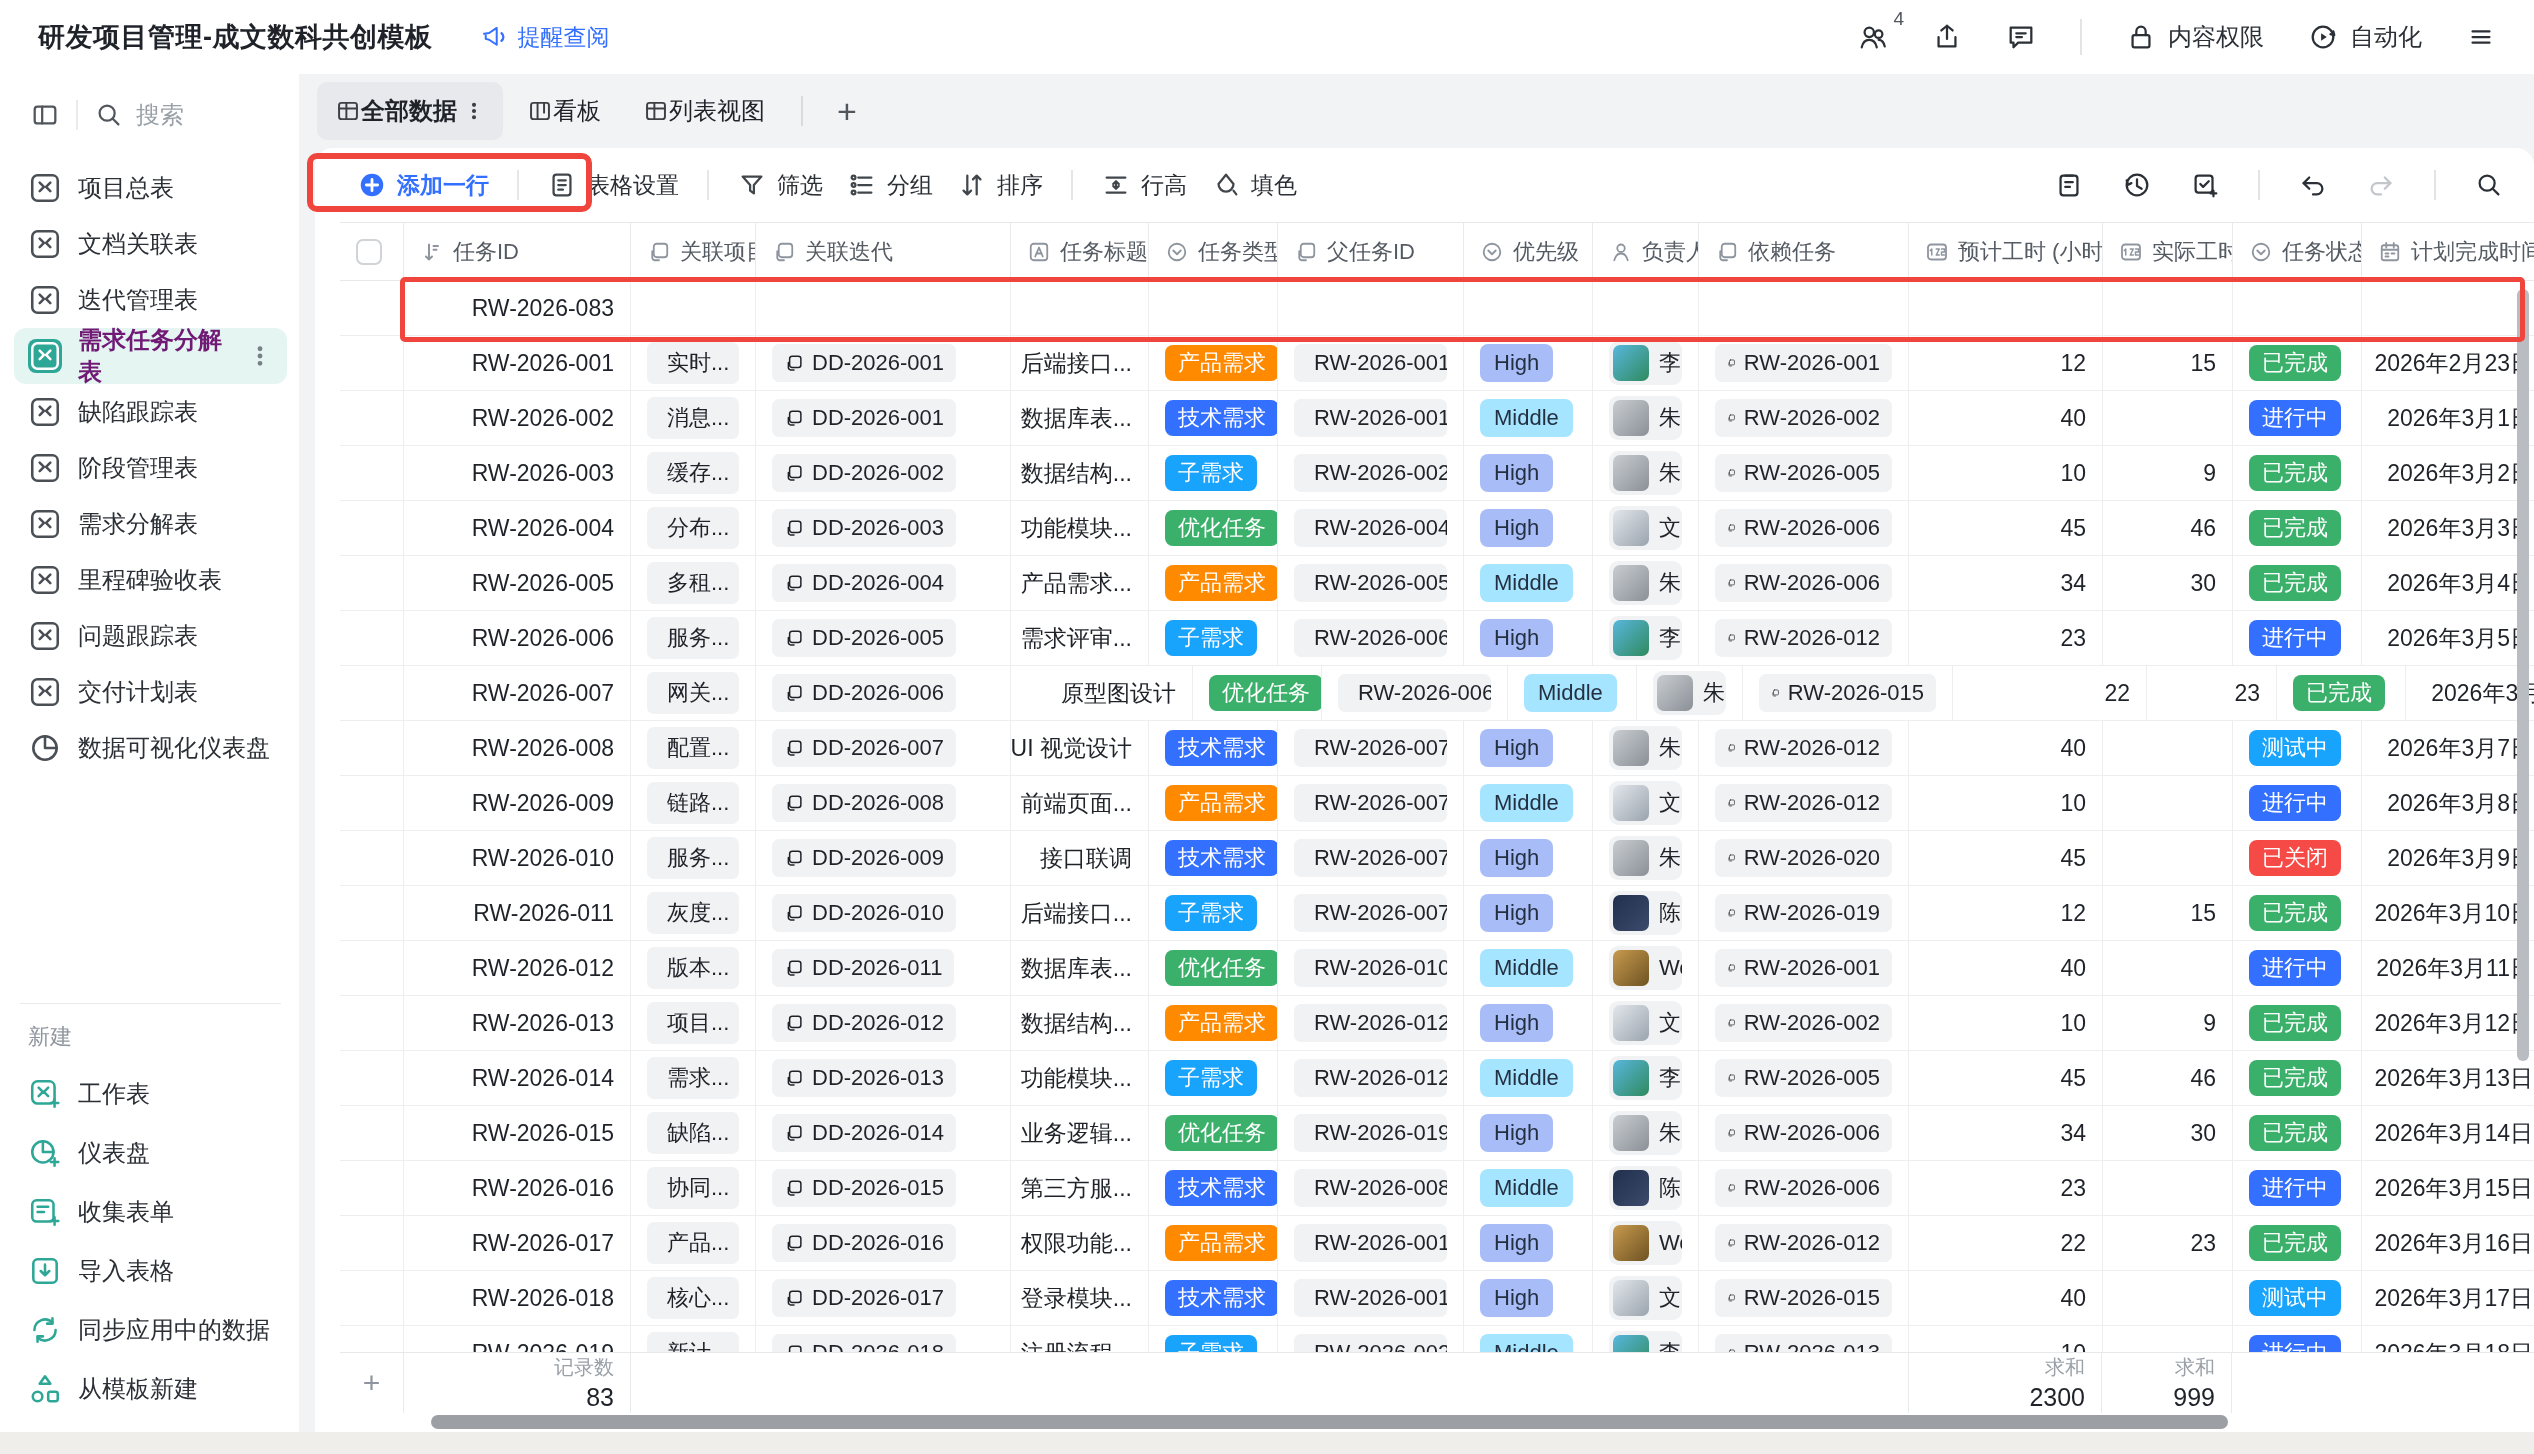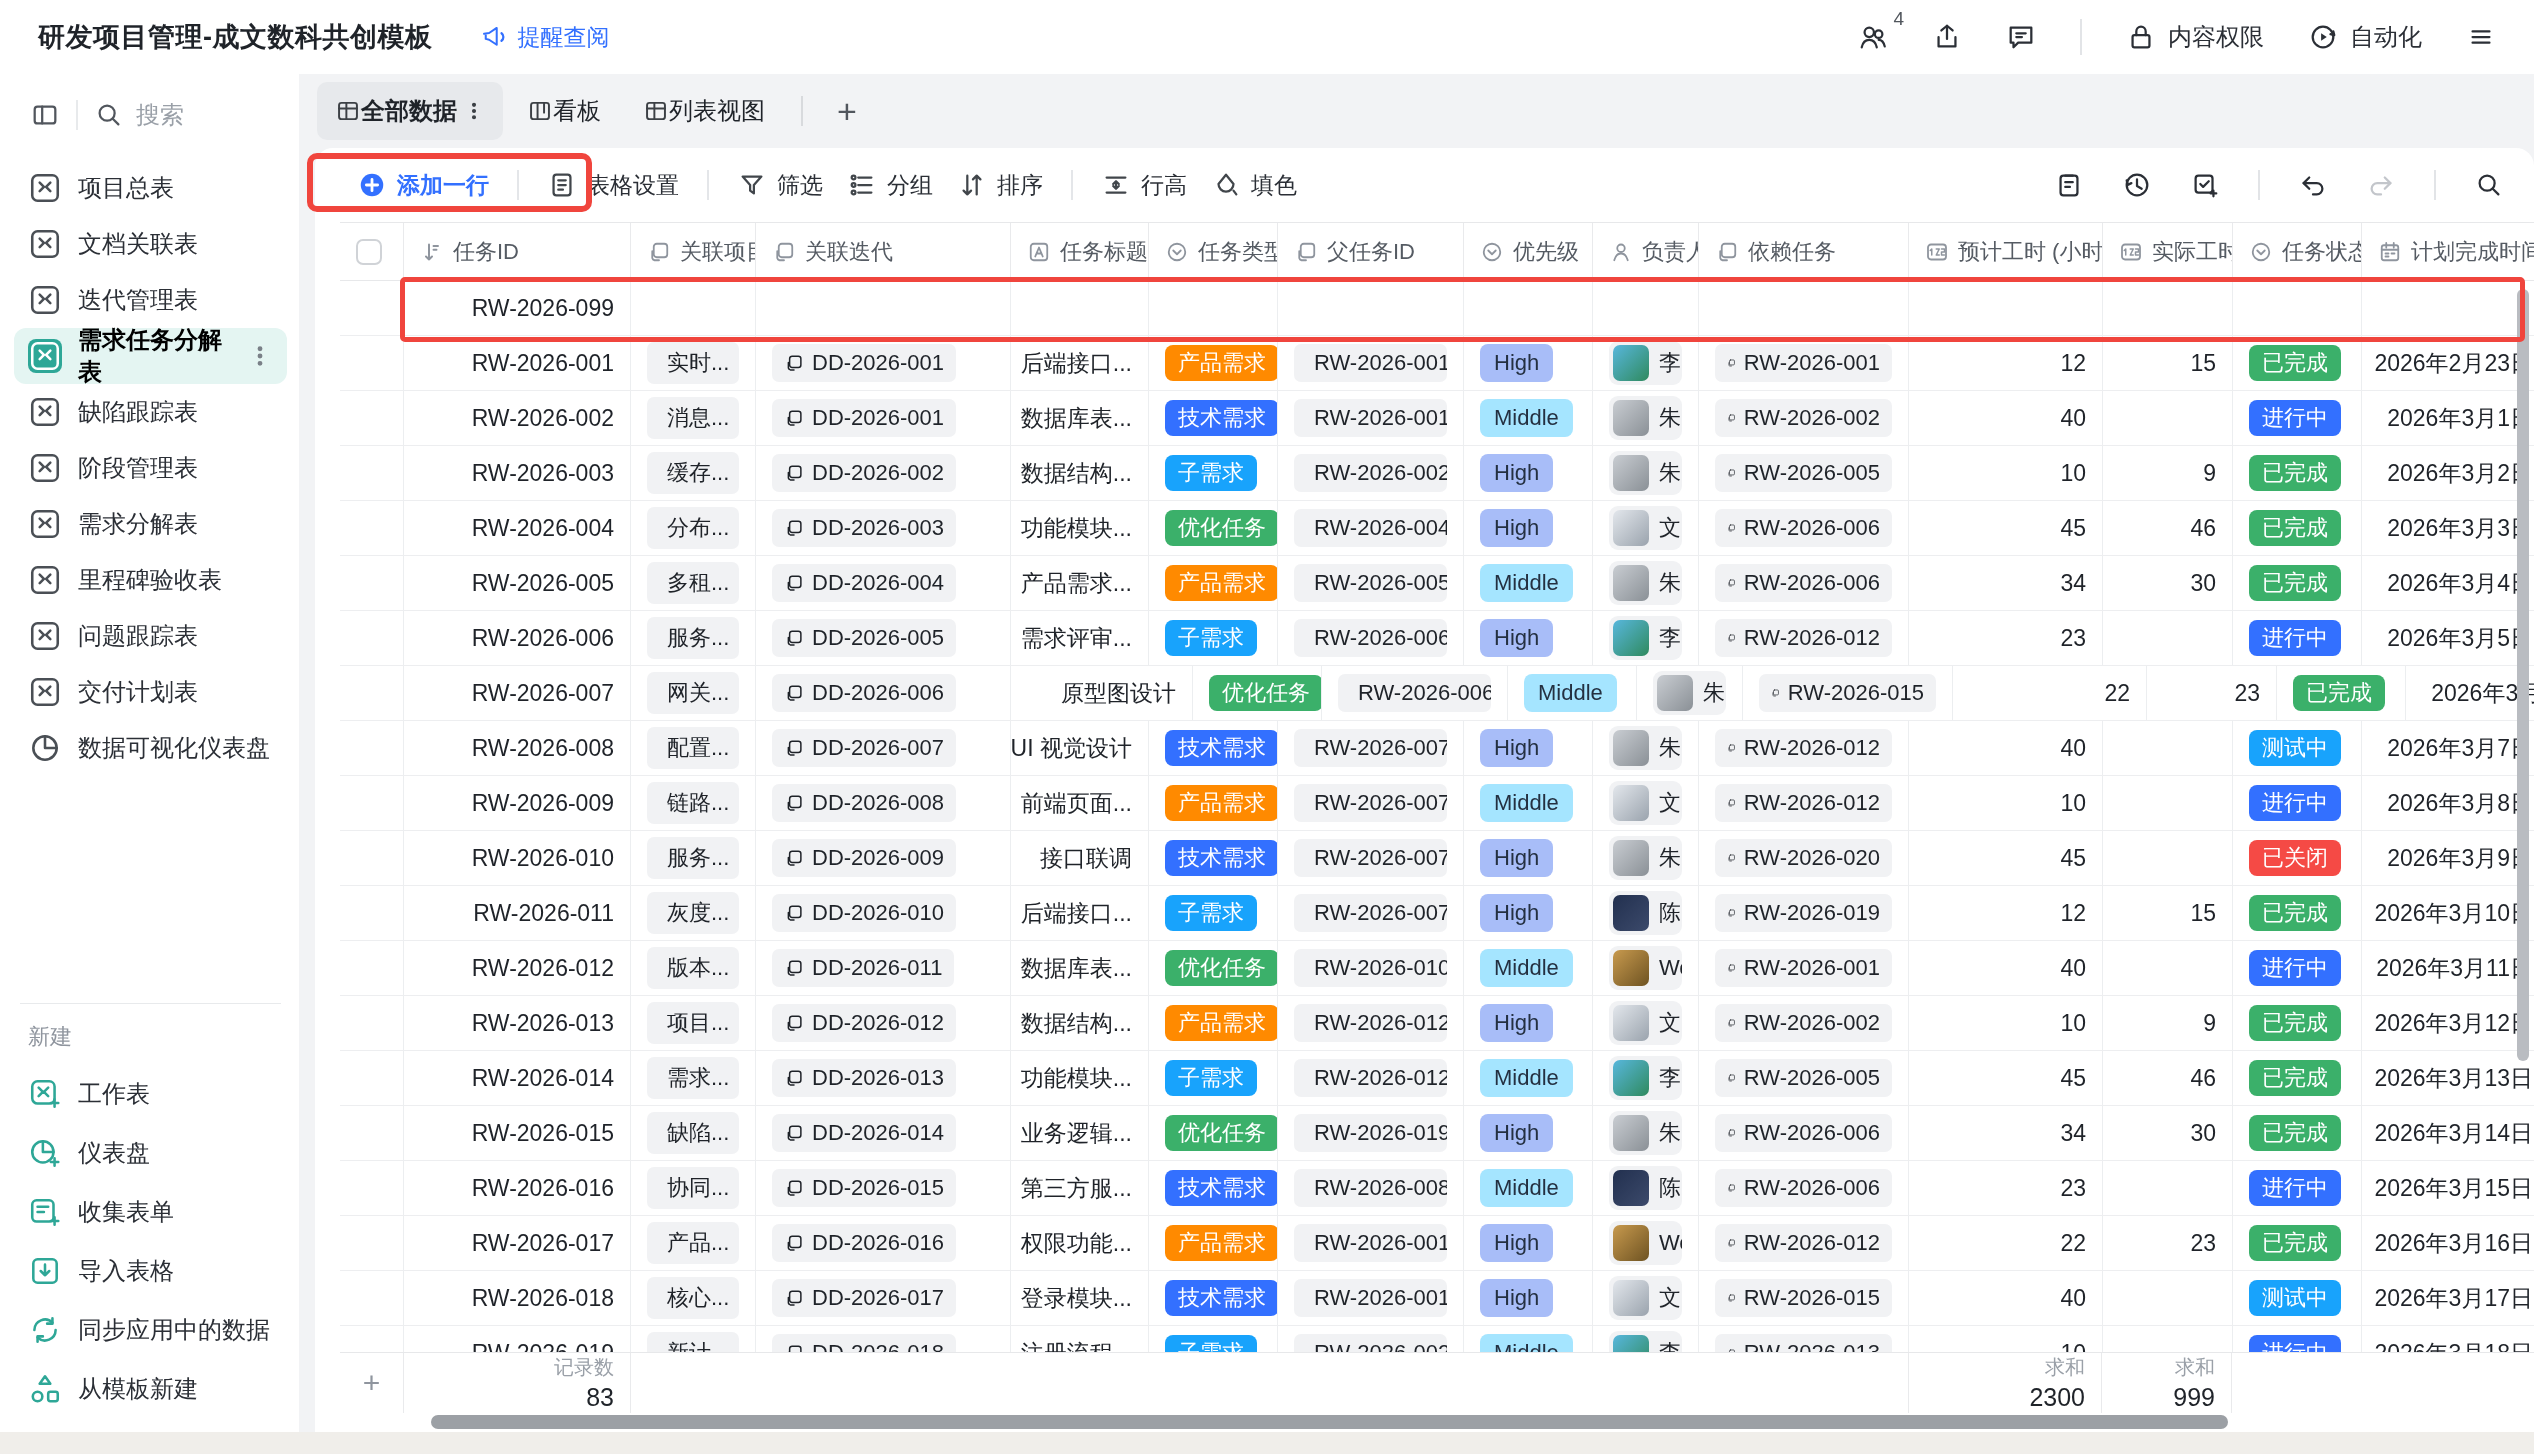--- a/index.html
+++ b/index.html
@@ -30,21 +30,21 @@
   .sb-top { display:flex; align-items:center; gap:16px; padding:26px 26px 10px 30px; color:#51565d; }
   .sb-top .vdiv { width:2px; height:30px; background:#e8eaec; }
   .sb-search { display:flex; align-items:center; gap:12px; flex:1; }
   .sb-search input { border:none; outline:none; width:99px; font-size:24px; color:#1f2329;
                      font-family:inherit; background:transparent; }
   .sb-search input::placeholder { color:#9aa0a8; }
   .sb-list { padding:20px 12px 0 14px; }
   .sb-item { display:flex; align-items:center; gap:16px; height:56px; padding:0 14px;
              border-radius:12px; font-size:24px; color:#2b2f36; cursor:pointer; }
   .sb-item .glyph { color:#4a4f55; }
-  .sb-item.active { background:#e4f5f2; color:#000000; font-weight:700; }
+  .sb-item.active { background:#e4f5f2; color:#701a75; font-weight:700; }
   .sb-item.active .glyph { color:#fff; background:#2ea797; border-radius:8px; }
   .sb-item .kebab { margin-left:auto; color:#7a8088; font-size:26px; letter-spacing:2px; }
   .sb-new { position:absolute; left:14px; right:12px; bottom:14px; }
   .sb-new-div { height:1px; background:#e8eaec; margin:0 6px 18px 6px; }
   .sb-new-label { font-size:22px; color:#8f959e; padding:0 14px 12px 14px; }
   .sb-new .sb-item { height:59px; color:#2b2f36; }
   .sb-new .glyph { color:#2ea797; }
 
   
   .main { position:absolute; left:299px; top:74px; right:0; bottom:22px; background:#f2f3f5; }
@@ -648,21 +648,21 @@
                 <path d="M5 13h22M11 4v6M21 4v6"></path>
                 <path d="M10 18h4M10 22h4M18 18h4"></path>
               </svg>
             </span>
             <span>计划完成时间</span>
           </div>
         </div>
       <div class="tbody">
           <div class="trow">
             <div class="cell center rownum" style="width: 64px;"></div>
-            <div class="cell right" style="width: 227px;">RW-2026-099</div>
+            <div class="cell right" style="width: 227px;">RW-2026-083</div>
             <div class="cell" style="width: 125px;"></div>
             <div class="cell" style="width: 255px;"></div>
             <div class="cell right" style="width: 138px;"></div>
             <div class="cell" style="width: 129px;"></div>
             <div class="cell" style="width: 186px;"></div>
             <div class="cell" style="width: 129px;"></div>
             <div class="cell" style="width: 106px;"></div>
             <div class="cell" style="width: 210px;"></div>
             <div class="cell right" style="width: 194px;"></div>
             <div class="cell right" style="width: 130px;"></div>

